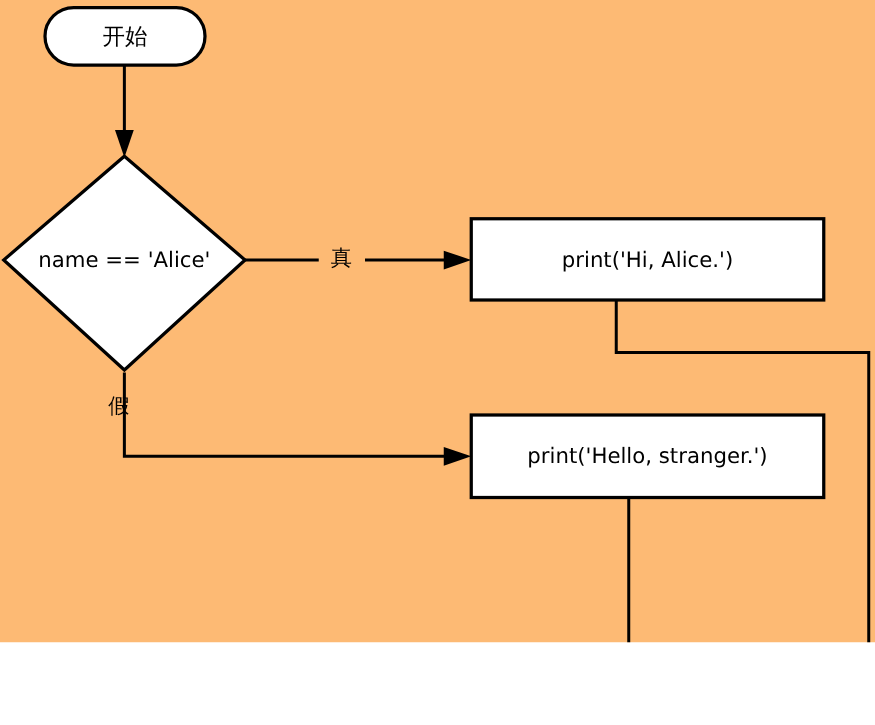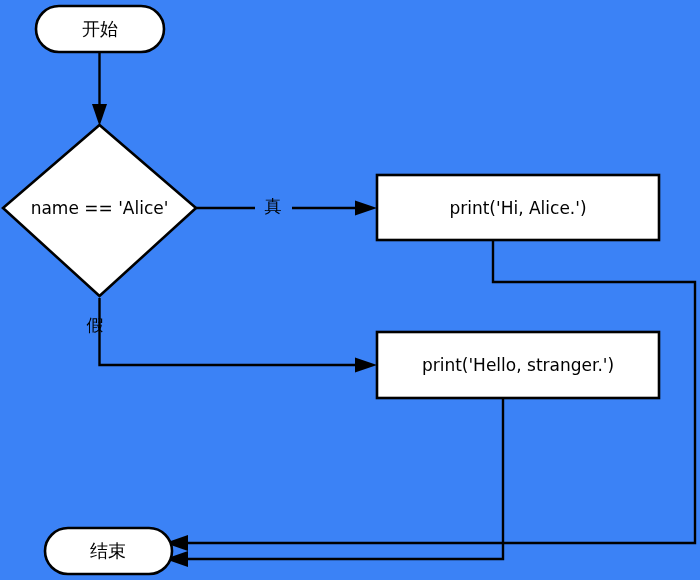--- a/index.html
+++ b/index.html
@@ -7,22 +7,22 @@
     margin: 0;
     padding: 0;
     background: #ffffff;
   }
   body {
     font-family: "DejaVu Sans", "Liberation Sans", sans-serif;
   }
   #canvas {
     position: relative;
     width: 700px;
-    height: 580px;
-    background: #3b82f6;
+    height: 514px;
+    background: #fdba74;
     overflow: hidden;
   }
   #flow-svg {
     position: absolute;
     top: 0;
     left: 0;
     width: 700px;
     height: 580px;
     display: block;
   }

